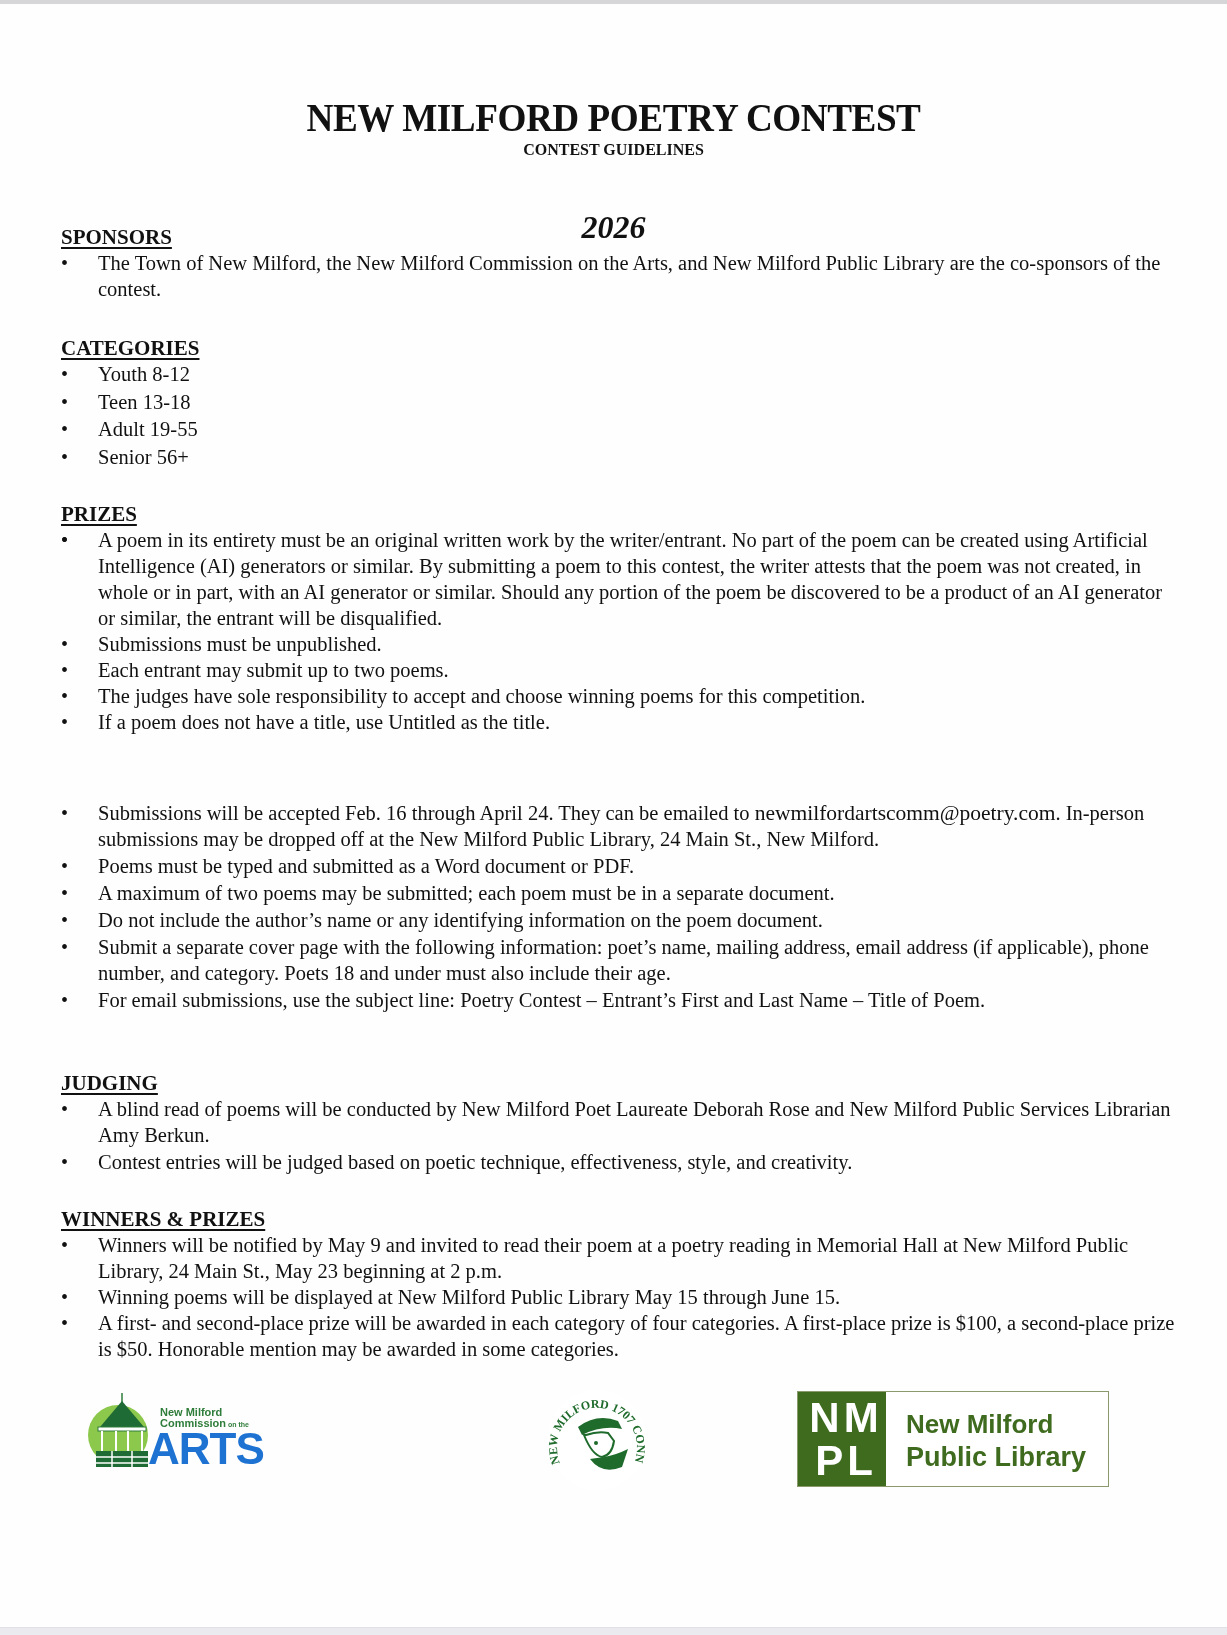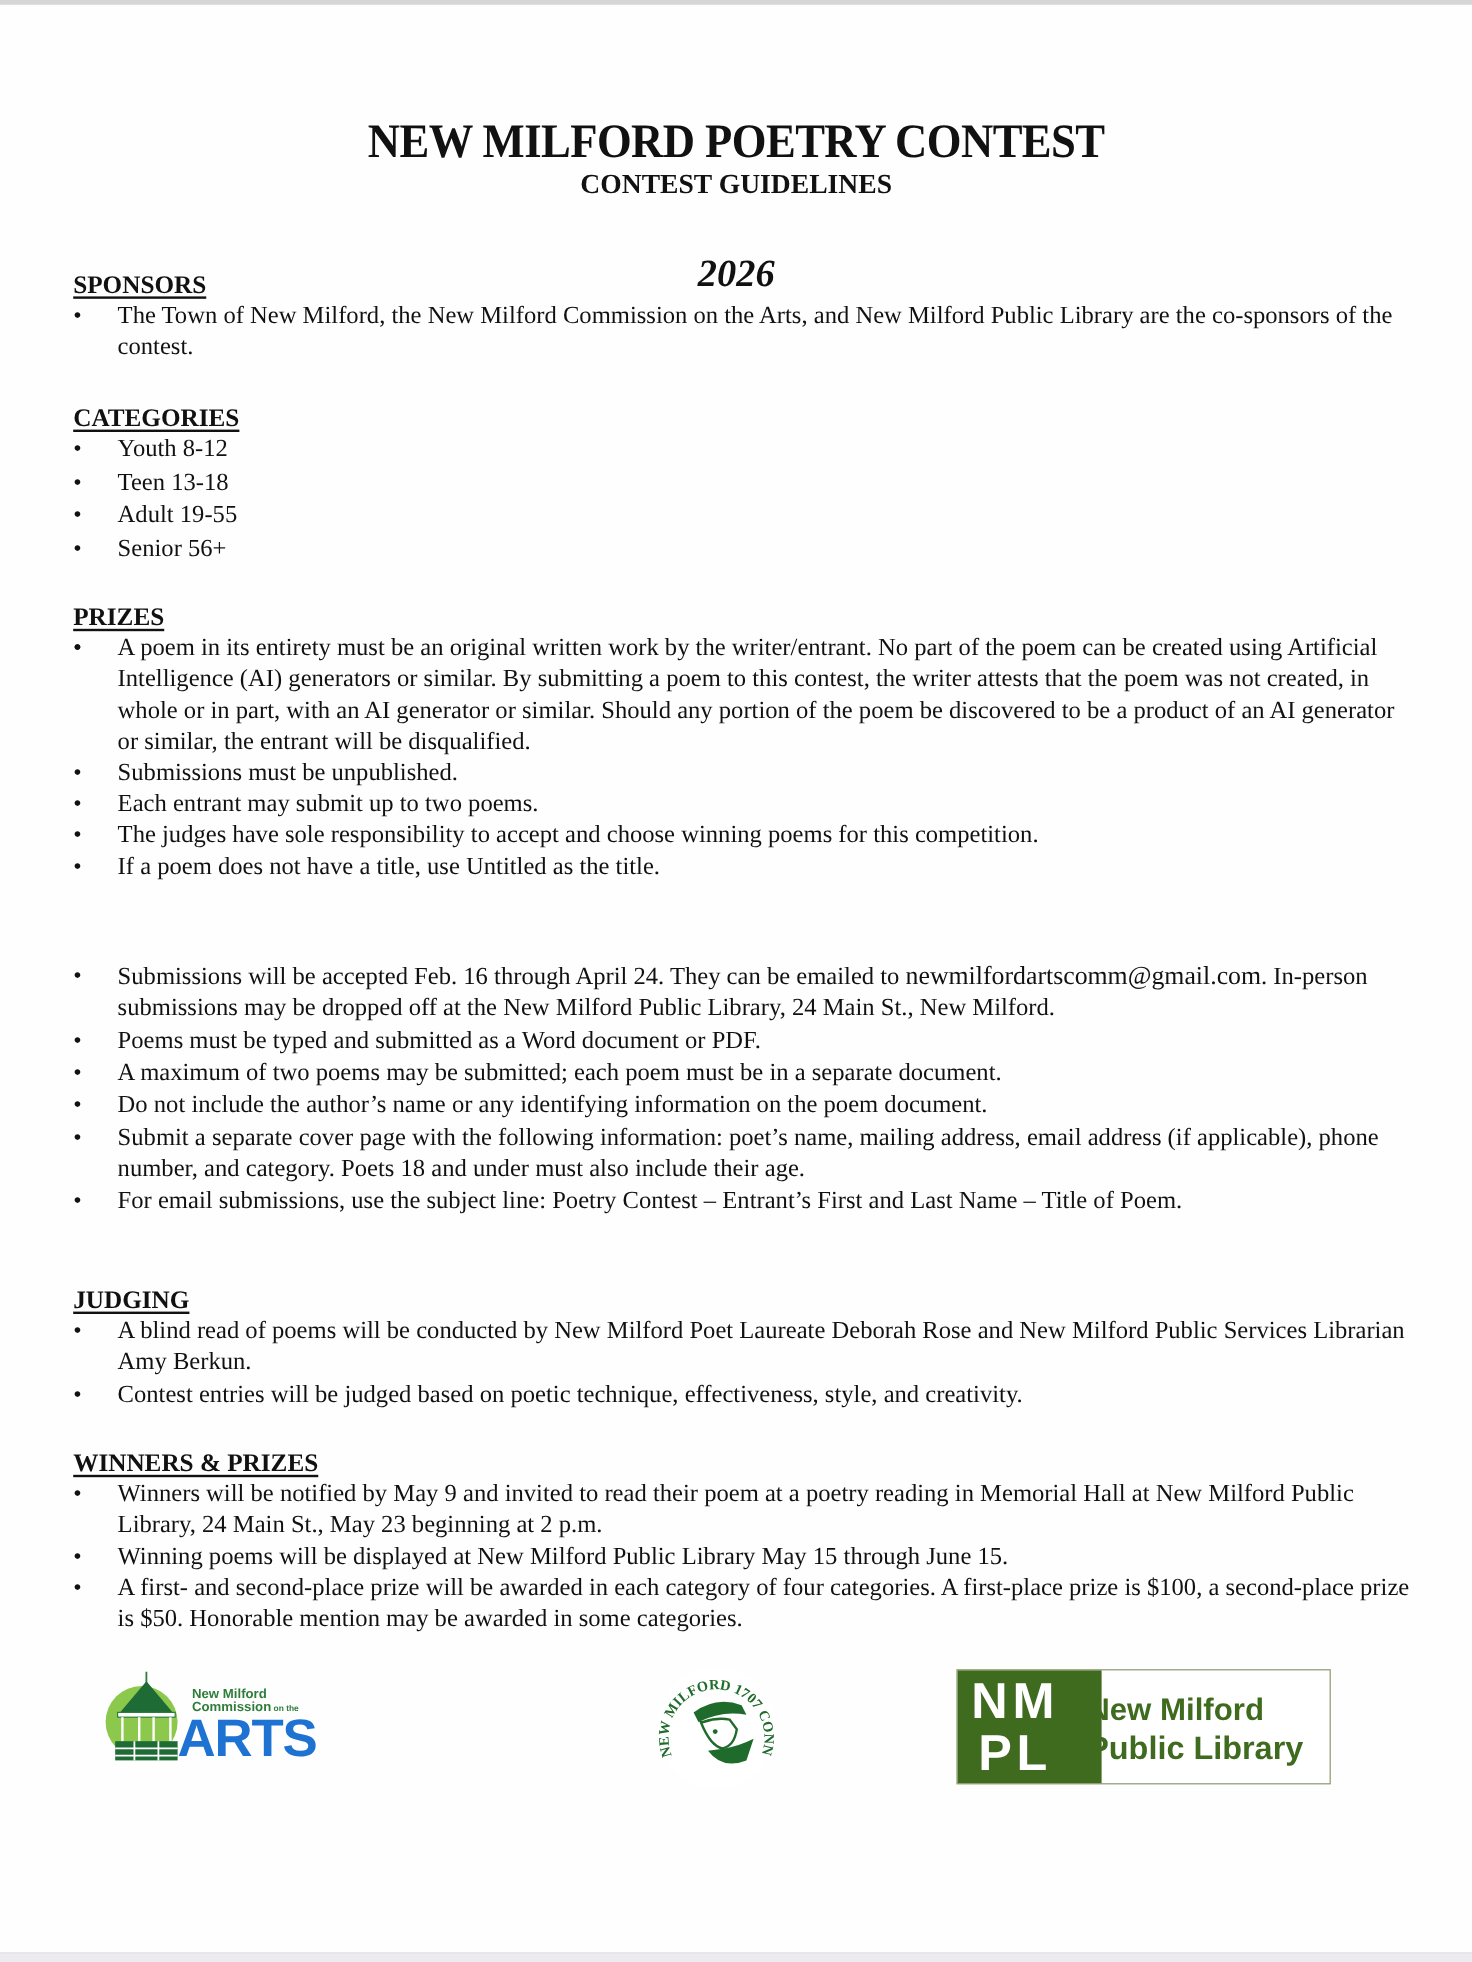--- a/index.html
+++ b/index.html
@@ -6,21 +6,21 @@
   body {
     width: 1227px; height: 1635px; position: relative; overflow: hidden;
     background: #fefefe;
     font-family: "Liberation Serif", serif;
     color: #111;
   }
   .top-edge { position: absolute; left: 0; top: 0; width: 1227px; height: 4px; background: #d6d6d8; }
   .bottom-edge { position: absolute; left: 0; top: 1627px; width: 1227px; height: 8px; background: #ebebef; border-top: 1px solid #e2e2e6; }
   .page { position: absolute; left: 0; top: 4px; width: 1227px; }
   .title { position: absolute; left: 0; width: 1227px; top: 90px; font-size: 40px; font-weight: bold; text-align: center; letter-spacing: -0.5px; transform: scaleX(0.93); }
-  .subtitle { position: absolute; left: 0; width: 1227px; top: 137px; font-size: 23px; font-weight: bold; text-align: center; }
+  .subtitle { position: absolute; left: 0; width: 1227px; top: 137px; font-size: 16px; font-weight: bold; text-align: center; }
   .year { position: absolute; left: 0; width: 1227px; top: 165px; font-size: 32px; font-weight: bold; font-style: italic; text-align: center; margin-top: 40px; }
 
   .section { position: absolute; left: 61px; width: 1120px; }
   .section h2 {
     margin: 0; font-size: 21px; font-weight: bold; text-decoration: underline;
     text-decoration-thickness: 2px; text-underline-offset: 3px; line-height: 26px;
   }
   .section ul { list-style: none; margin: 0; padding: 0; }
   .section li {
     position: relative; padding-left: 37px; font-size: 20.5px; line-height: 26px;
@@ -48,21 +48,21 @@
   .arts-gazebo { position: absolute; left: 4px; top: 0; width: 60px; height: 80px; }
   .arts-small { position: absolute; left: 72px; top: 14px; font-family: "Liberation Sans", sans-serif; font-weight: bold; font-size: 11px; line-height: 11px; color: #2e7d3a; }
   .arts-small .on { font-size: 7px; }
   .arts-big { position: absolute; left: 60px; top: 34px; font-family: "Liberation Sans", sans-serif; font-weight: bold; font-size: 44px; line-height: 44px; color: #1e73d2; letter-spacing: -1px; }
 
   
   .seal { position: absolute; left: 542px; top: 0; width: 110px; height: 110px; }
 
   
   .lib-logo { position: absolute; left: 797px; top: 6px; width: 310px; height: 94px; border: 1px solid #8a9a6c; background: #fff; }
-  .lib-block { position: absolute; left: 0; top: 0; width: 120px; height: 94px; background: #3f6b1f; }
+  .lib-block { position: absolute; left: 0; top: 0; width: 88px; height: 94px; background: #3f6b1f; }
   .lib-letters { position: absolute; left: 0; top: 4px; width: 96px; color: #fff; font-family: "Liberation Sans", sans-serif; font-weight: bold; font-size: 42px; line-height: 43px; text-align: center; letter-spacing: 4px; }
   .lib-name { position: absolute; left: 108px; top: 16px; color: #3f6b1f; font-family: "Liberation Sans", sans-serif; font-weight: bold; font-size: 26px; line-height: 33px; }
   .lib-name .l2 { font-size: 27px; }
 </style>
 </head>
 <body>
 
 <div class="top-edge"></div>
 
 <div class="page">
@@ -96,21 +96,21 @@
         <li><span class="bullet">•</span><span>Each entrant may submit up to two poems.</span></li>
         <li><span class="bullet">•</span><span>The judges have sole responsibility to accept and choose winning poems for this competition.</span></li>
         <li><span class="bullet">•</span><span>If a poem does not have a title, use Untitled as the title.</span></li>
       </ul>
   </div>
 
   <div class="section" id="sec-submissions">
     <ul>
       <li>
         <span class="bullet">•</span>
-        <span>Submissions will be accepted Feb. 16 through April 24. They can be emailed to </span><span class="email">newmilfordartscomm@gmail.com</span><span>. In-person submissions may be dropped off at the New Milford Public Library, 24 Main St., New Milford.</span>
+        <span>Submissions will be accepted Feb. 16 through April 24. They can be emailed to </span><span class="email">newmilfordartscomm@poetry.com</span><span>. In-person submissions may be dropped off at the New Milford Public Library, 24 Main St., New Milford.</span>
       </li>
     </ul>
     <ul>
         <li><span class="bullet">•</span><span>Poems must be typed and submitted as a Word document or PDF.</span></li>
         <li><span class="bullet">•</span><span>A maximum of two poems may be submitted; each poem must be in a separate document.</span></li>
         <li><span class="bullet">•</span><span>Do not include the author’s name or any identifying information on the poem document.</span></li>
         <li><span class="bullet">•</span><span>Submit a separate cover page with the following information: poet’s name, mailing address, email address (if applicable), phone number, and category. Poets 18 and under must also include their age.</span></li>
         <li><span class="bullet">•</span><span>For email submissions, use the subject line: Poetry Contest – Entrant’s First and Last Name – Title of Poem.</span></li>
       </ul>
   </div>

